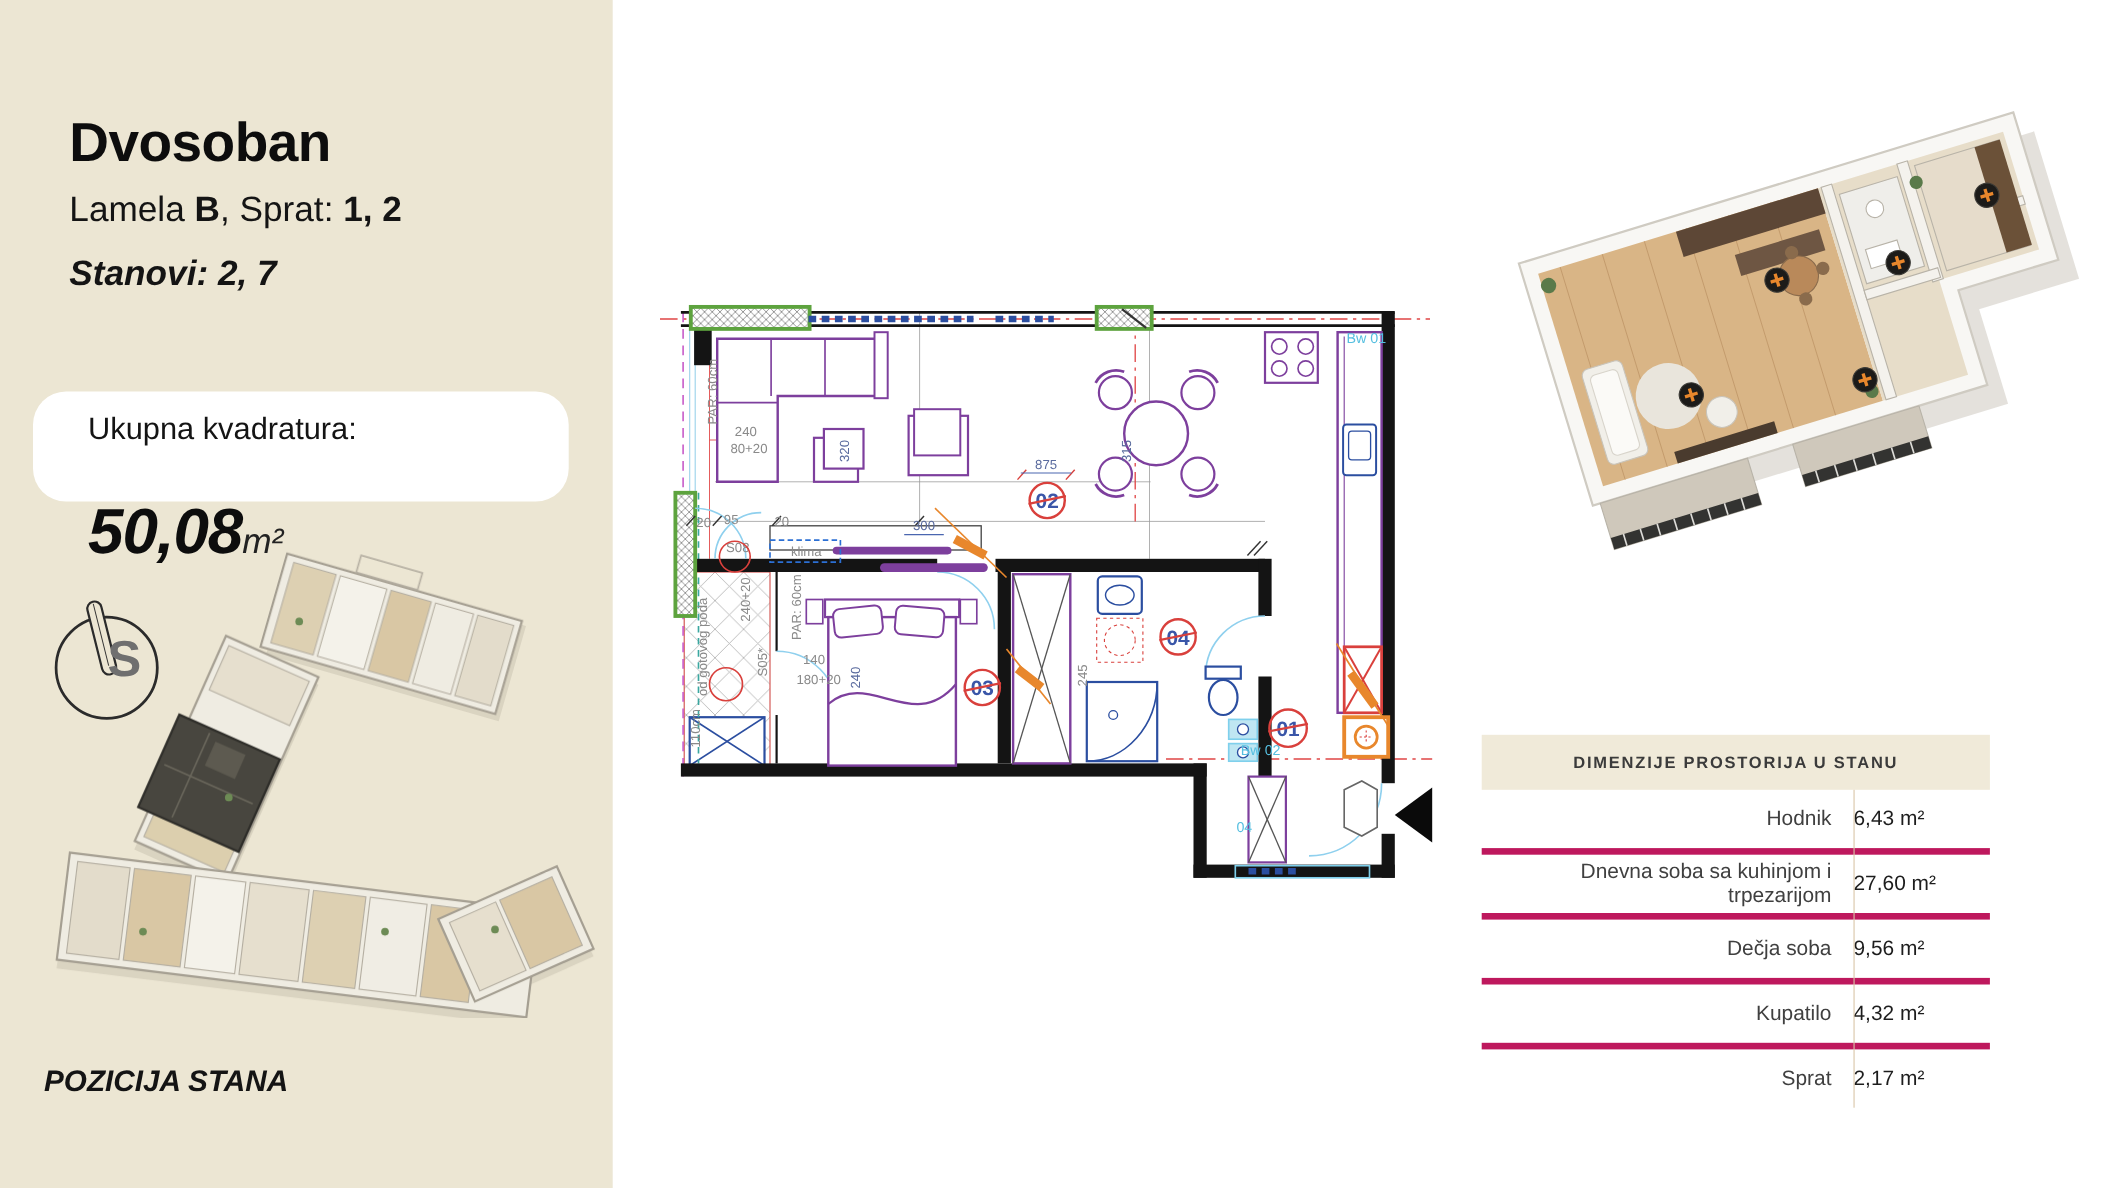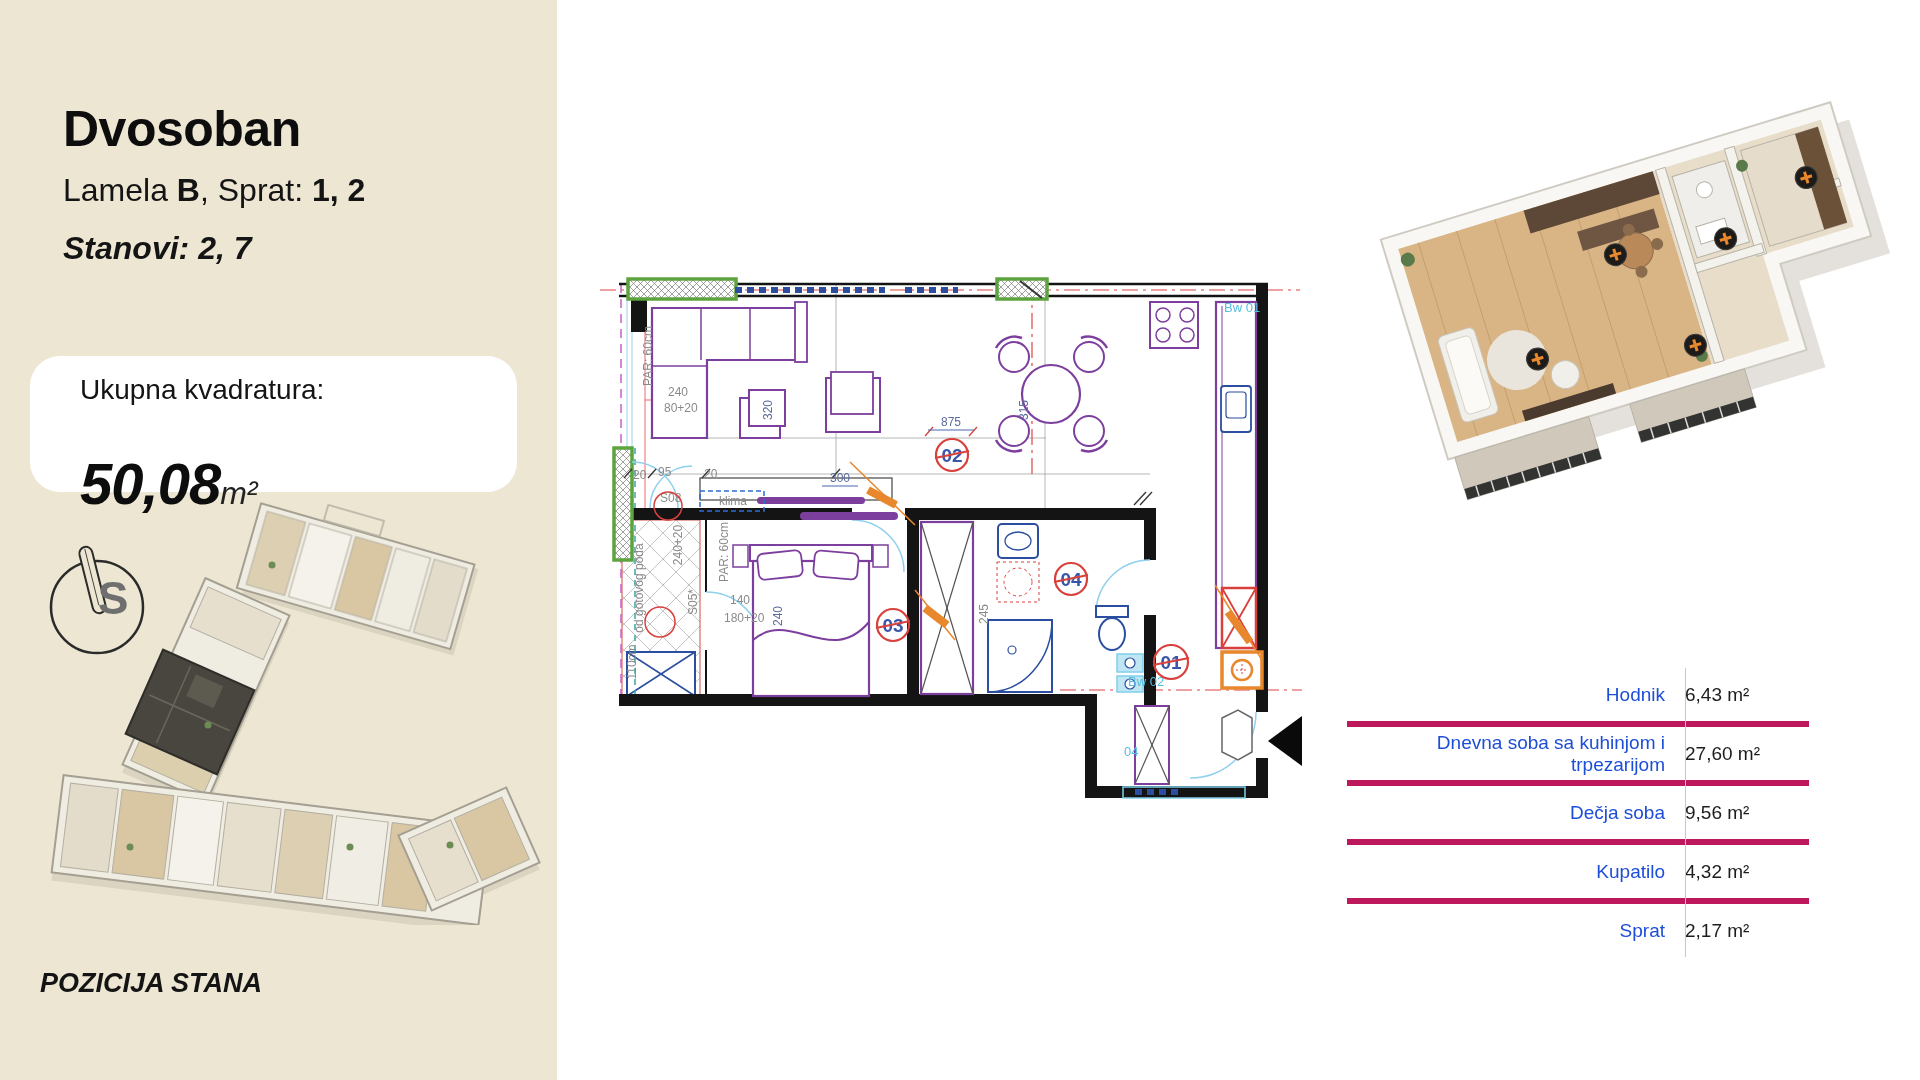--- a/index.html
+++ b/index.html
@@ -4,36 +4,36 @@
 <style>
   html,body{margin:0;padding:0;background:#888;}
   .page{position:relative;width:1920px;height:1080px;background:#ffffff;overflow:hidden;
         font-family:"Liberation Sans", sans-serif;color:#121212;}
   
   .sidebar{position:absolute;left:0;top:0;width:557px;height:1080px;background:#ece6d3;}
   .sb-title{position:absolute;left:63px;top:100px;font-size:50px;font-weight:800;letter-spacing:-0.5px;color:#0d0d0d;}
   .sb-sub{position:absolute;left:63px;top:172px;font-size:32px;color:#141414;}
   .sb-sub b{font-weight:800;}
   .sb-stanovi{position:absolute;left:63px;top:230px;font-size:32px;font-weight:800;font-style:italic;color:#141414;}
-  .area-card{position:absolute;left:30px;top:356px;width:487px;height:136px;background:#ffffff;border-radius:30px;}
+  .area-card{position:absolute;left:30px;top:356px;width:487px;height:100px;background:#ffffff;border-radius:30px;}
   .area-label{position:absolute;left:50px;top:18px;font-size:28px;color:#141414;}
   .area-line{position:absolute;left:50px;top:48px;margin-top:46px;}
   .area-value{font-size:58px;font-weight:800;font-style:italic;letter-spacing:-1px;color:#0d0d0d;}
   .area-unit{font-size:32px;font-style:italic;color:#222;}
   .pos-caption{position:absolute;left:40px;top:968px;width:432px;text-align:left;
                font-size:27px;font-weight:800;font-style:italic;line-height:1.12;color:#141414;}
   
   .dim-table{position:absolute;left:1347px;top:668px;width:462px;}
   .dim-head{height:50px;background:#f0ead9;display:flex;align-items:center;justify-content:center;
             font-size:15px;font-weight:bold;letter-spacing:1.6px;color:#3b3b3b;}
   .dim-rows{position:relative;}
   .dim-vline{position:absolute;left:338px;top:0;bottom:0;width:1px;background:#d9c6a8;}
   .trow{display:flex;height:53px;align-items:center;}
   .trow + .trow{border-top:6px solid #be185d;}
-  .tlabel{width:318px;text-align:right;padding-right:20px;font-size:19px;color:#1d4ed8;}
+  .tlabel{width:318px;text-align:right;padding-right:20px;font-size:19px;color:#404040;}
   .tvalue{font-size:19px;color:#1d1d1d;}
   svg text{font-family:"Liberation Sans", sans-serif;}
   .dim-num{fill:#5a6b9e;font-size:12px;}
   .dim-gray{fill:#8a8a8a;font-size:12px;}
   .cyan-txt{fill:#56bfe0;font-size:13px;}
   .room-num{fill:#3a56a8;font-size:19px;font-weight:bold;}
 </style>
 </head>
 <body>
 
@@ -493,20 +493,21 @@
           </g>
         <g transform="translate(35,58)">
             <circle r="11" fill="#1c1b19" stroke="#3b3a36"></circle>
             <path d="M-6,0 H6 M0,-6 V6" stroke="#e8872c" stroke-width="3"></path>
           </g>
       </g>
     </g>
   </svg>
 
   <div class="dim-table">
+    <div class="dim-head">DIMENZIJE PROSTORIJA U STANU</div>
     <div class="dim-rows">
       <div class="dim-vline"></div>
       <div class="trow">
         <div class="tlabel">Hodnik</div>
         <div class="tvalue">6,43 m²</div>
       </div>
       <div class="trow">
         <div class="tlabel">Dnevna soba sa kuhinjom i trpezarijom</div>
         <div class="tvalue">27,60 m²</div>
       </div>

